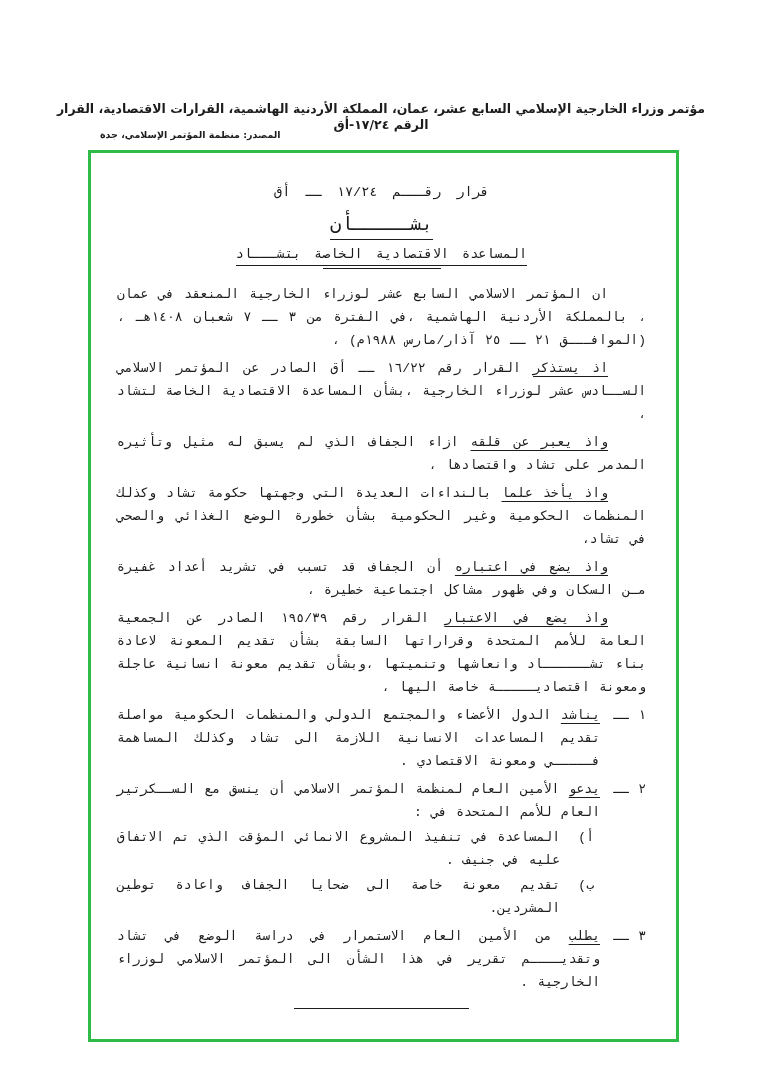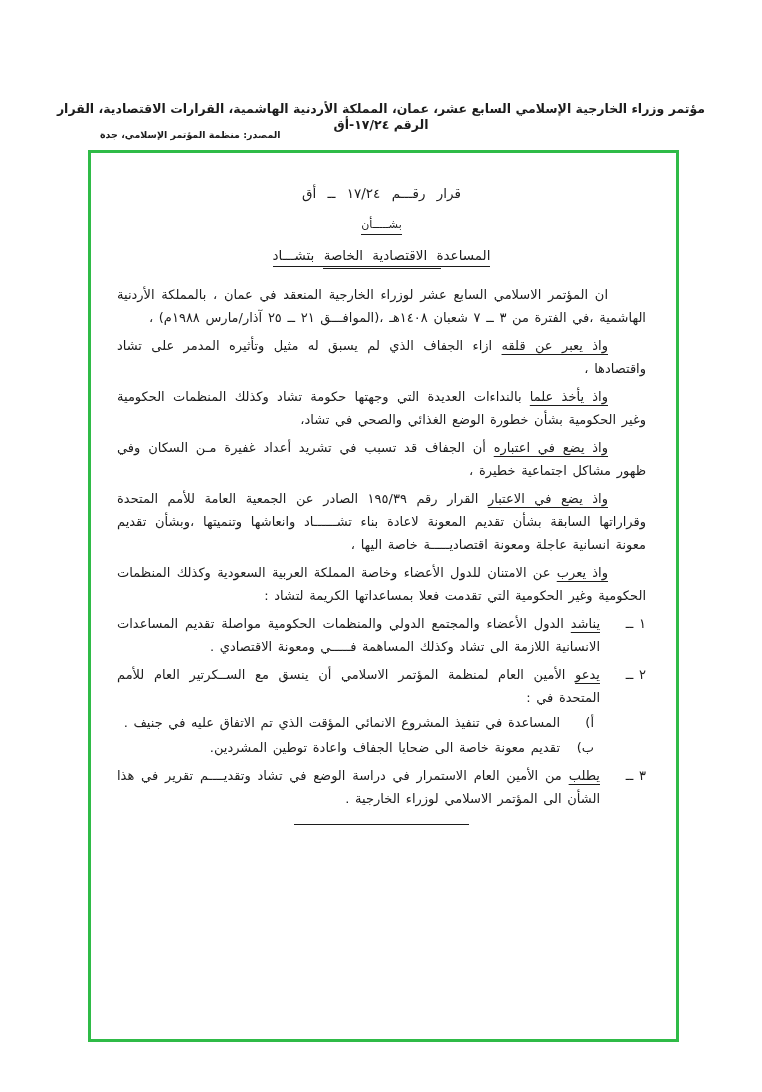--- a/index.html
+++ b/index.html
@@ -25,27 +25,28 @@
     direction:rtl;
     font-size:9.5px;font-weight:bold;white-space:nowrap;
   }
 
   .green-box{
     position:absolute;top:150px;left:88px;width:591px;height:892px;
     border:3px solid var(--box_border);
     background:var(--paper);
     padding:30px 30px 0 26px;
     overflow:hidden;
+    font-family:Liberation Mono, monospace;
   }
 
   .res-number{
     direction:rtl;text-align:center;font-size:13.5px;line-height:20px;
     word-spacing:7px;margin-bottom:12px;
   }
-  .res-subject-label{direction:rtl;text-align:center;font-size:11px;line-height:20px;margin-bottom:10px;}
+  .res-subject-label{direction:rtl;text-align:center;font-size:19px;line-height:20px;margin-bottom:10px;}
   .res-subject-label .u, .res-subject .u{border-bottom:1.5px solid var(--ink);padding-bottom:3px;}
   .res-subject{direction:rtl;text-align:center;font-size:13.5px;line-height:20px;word-spacing:5px;margin-bottom:2px;}
   .subject-rule{width:118px;border-bottom:1.5px solid var(--ink);margin:3px auto 14px;height:1px;}
 
   .para{
     direction:rtl;text-align:justify;
     font-size:13px;line-height:23px;
     text-indent:38px;margin-bottom:5px;
     word-spacing:1.5px;
   }
@@ -84,31 +85,31 @@
       <span class="u">بشـــــأن</span>
     </div>
 
     <div class="res-subject">
       <span class="u">المساعدة الاقتصادية  الخاصة  بتشـــاد</span>
     </div>
     <div class="subject-rule"></div>
 
     <p class="para"><span>ان المؤتمر الاسلامي السابع عشر لوزراء الخارجية المنعقد في عمان ، بالمملكة الأردنية الهاشمية ،في الفترة من ٣ ــ ٧ شعبان ١٤٠٨هـ ،(الموافـــق ٢١ ــ ٢٥ آذار/مارس ١٩٨٨م) ،</span></p>
 
+    <p class="para"><span class="lead">اذ يستذكر</span><span> القرار رقم ١٦/٢٢ ــ أق الصادر عن المؤتمر الاسلامي الســادس عشر لوزراء الخارجية ،بشأن المساعدة الاقتصادية الخاصة لتشاد ،</span></p>
 
     <p class="para"><span class="lead">واذ يعبر عن قلقه</span><span> ازاء الجفاف الذي لم يسبق له مثيل وتأثيره المدمر على تشاد واقتصادها ،</span></p>
 
     <p class="para"><span class="lead">واذ يأخذ علما</span><span> بالنداءات العديدة التي وجهتها حكومة تشاد وكذلك المنظمات الحكومية وغير الحكومية بشأن خطورة الوضع الغذائي والصحي في تشاد،</span></p>
 
     <p class="para"><span class="lead">واذ يضع في اعتباره</span><span> أن الجفاف قد تسبب في تشريد أعداد غفيرة مـن السكان وفي ظهور مشاكل اجتماعية خطيرة ،</span></p>
 
 
     <p class="para"><span class="lead">واذ يضع في الاعتبار</span><span> القرار رقم ١٩٥/٣٩ الصادر عن الجمعية العامة للأمم المتحدة وقراراتها السابقة بشأن تقديم المعونة لاعادة بناء تشــــــاد وانعاشها وتنميتها ،وبشأن تقديم معونة انسانية عاجلة ومعونة اقتصاديـــــة خاصة اليها ،</span></p>
 
-    <p class="para"><span class="lead">واذ يعرب</span><span> عن الامتنان للدول الأعضاء وخاصة المملكة العربية السعودية وكذلك المنظمات الحكومية وغير الحكومية التي تقدمت فعلا بمساعداتها الكريمة لتشاد :</span></p>
 
     <div class="items">
 
       <div class="item">
         <span class="item-num">١ ــ</span>
         <div class="item-body"><span class="lead">يناشد</span><span> الدول الأعضاء والمجتمع الدولي والمنظمات الحكومية مواصلة تقديم المساعدات الانسانية اللازمة الى تشاد وكذلك المساهمة فـــــي ومعونة الاقتصادي .</span></div>
       </div>
 
       <div class="item">
         <span class="item-num">٢ ــ</span>

